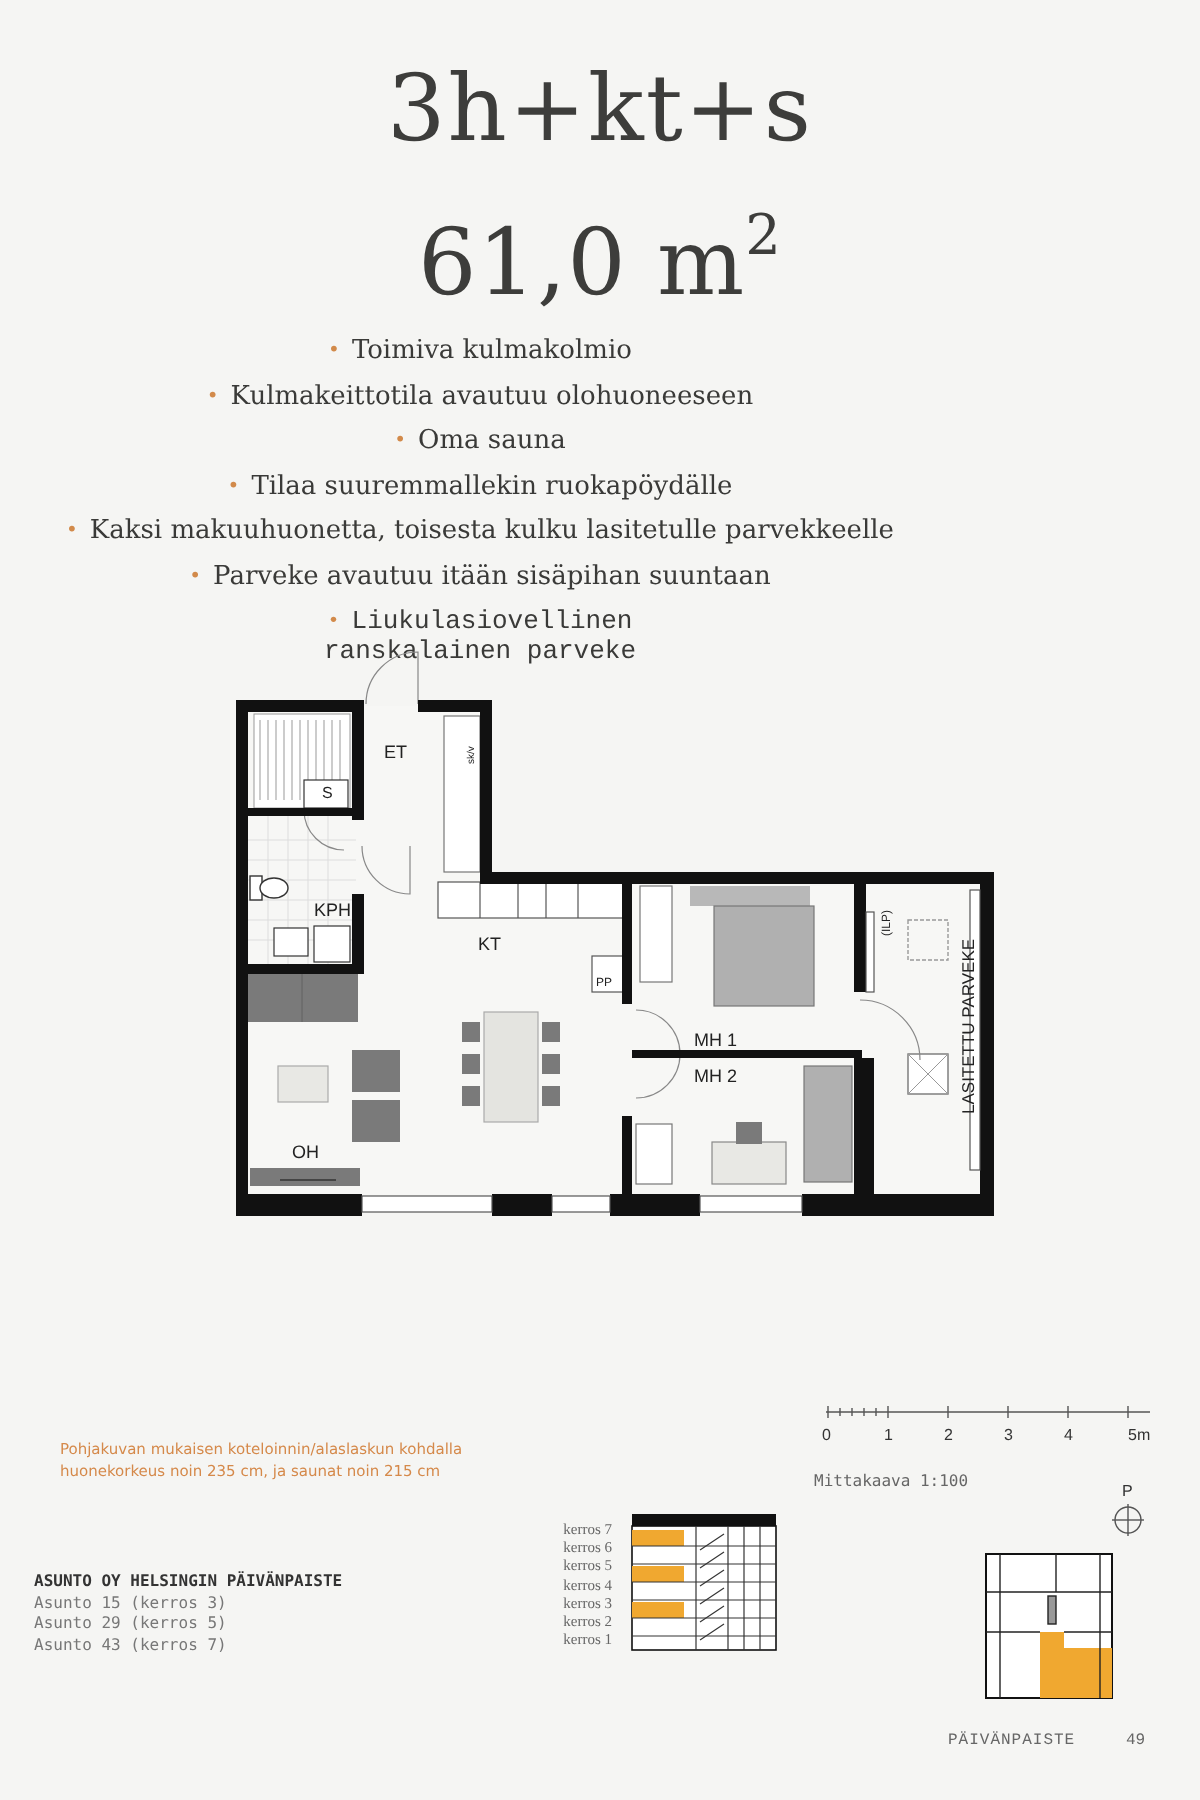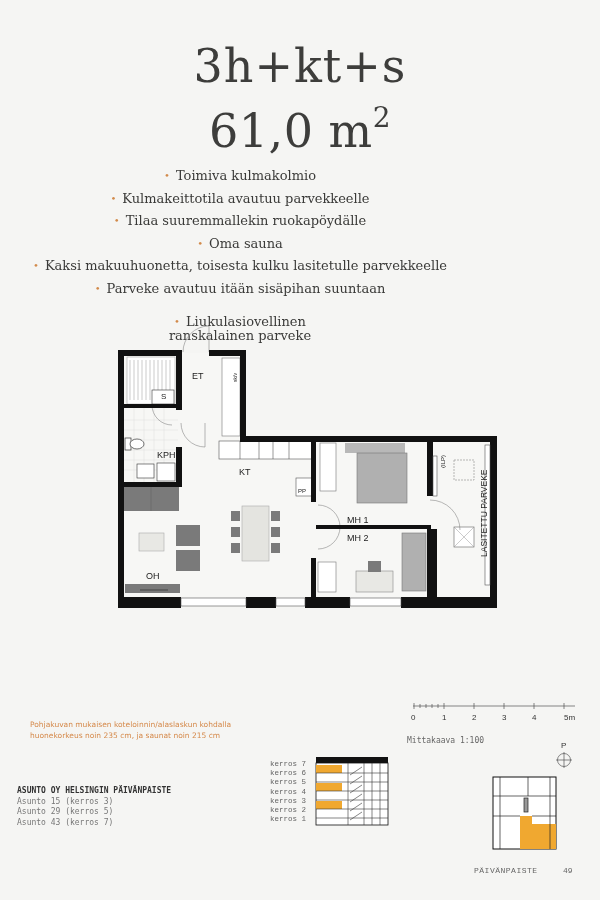--- a/index.html
+++ b/index.html
@@ -1,48 +1,48 @@
 <!DOCTYPE html>
 <html><head>
 <meta charset="utf-8">
 <style>
   html, body { margin:0; padding:0; }
   body { width:600px; height:900px; background:#f5f5f3; position:relative; overflow:hidden; font-family:"DejaVu Serif", serif; color:#3a3a38; }
   .abs { position:absolute; }
   .title { left:0; width:600px; text-align:center; font-family:"DejaVu Serif", serif; color:#3d3d3b; font-weight:normal; }
-  .t1 { top:40px; font-size:46px; line-height:52px; letter-spacing:1px; }
+  .t1 { top:28px; font-size:46px; line-height:52px; letter-spacing:1px; }
   .t2 { top:92px; font-size:46px; line-height:52px; letter-spacing:0.5px;margin-top:13px; }
   .t2 sup { font-size:28px; vertical-align:20px; line-height:0; }
   .features { top:165px; left:0; width:480px; text-align:center; font-size:13px; line-height:22.5px; color:#3a3a38; font-family:"DejaVu Serif", serif; }
   .features li { list-style:none; }
   .features ul { margin:0; padding:0; }
   .bullet { color:#d28a4a; font-size:10px; margin-right:6px; vertical-align:1px; }
-  .feat-multi { line-height:14px; margin-top:15px; }
+  .feat-multi { line-height:14px; margin-top:4px;font-family:Liberation Mono, monospace; }
   .plan { left:118px; top:322px; width:380px; height:292px; }
   .note { left:30px; top:719px; font-family:"DejaVu Sans", sans-serif; font-size:7.5px; line-height:11px; color:#d5894a; }
   .assoc { left:17px; top:786px; font-family:"DejaVu Sans Mono", monospace; font-size:8px; line-height:10.5px; color:#777; }
   .assoc .head { color:#333;font-weight:bold; }
   .scale-label { left:407px; top:736px; font-family:"DejaVu Sans Mono", monospace; font-size:8px; color:#666; }
-  .floors { left:270px; top:760px; font-family:Liberation Mono, monospace; font-size:7.5px; line-height:9.2px; color:#666; text-align:center; width:36px; }
+  .floors { left:270px; top:760px; font-family:Liberation Serif, serif; font-size:7.5px; line-height:9.2px; color:#666; text-align:right; width:36px; }
   .footer-name { left:474px; top:866px; font-family:Liberation Mono, monospace; font-size:8px; color:#666; letter-spacing:0.5px; }
   .footer-page { left:563px; top:866px; font-family:Liberation Mono, monospace; font-size:8px; color:#666;text-align:right; }
   .lbl { font-family:"Liberation Sans", sans-serif; fill:#222; }
 </style>
 </head>
 <body>
 
 <div class="abs title t1">3h+kt+s</div>
 <div class="abs title t2"><span>61,0 m</span><sup>2</sup></div>
 
 <div class="abs features">
   <ul>
     <li><span class="bullet">•</span><span>Toimiva kulmakolmio</span></li>
-    <li><span class="bullet">•</span><span>Kulmakeittotila avautuu parvekkeelle</span></li>
+    <li><span class="bullet">•</span><span>Kulmakeittotila avautuu olohuoneeseen</span></li>
+    <li><span class="bullet">•</span><span>Oma sauna</span></li>
     <li><span class="bullet">•</span><span>Tilaa suuremmallekin ruokapöydälle</span></li>
-    <li><span class="bullet">•</span><span>Oma sauna</span></li>
     <li><span class="bullet">•</span><span>Kaksi makuuhuonetta, toisesta kulku lasitetulle parvekkeelle</span></li>
     <li><span class="bullet">•</span><span>Parveke avautuu itään sisäpihan suuntaan</span></li>
     <li class="feat-multi"><span class="bullet">•</span><span>Liukulasiovellinen</span><br><span>ranskalainen parveke</span></li>
   </ul>
 </div>
 
 <svg class="abs plan" viewBox="118 322 380 292" width="380" height="292">
 
   <rect x="121" y="353" width="123" height="250" fill="#f7f7f5"></rect>
   <rect x="121" y="440" width="373" height="163" fill="#f7f7f5"></rect>

